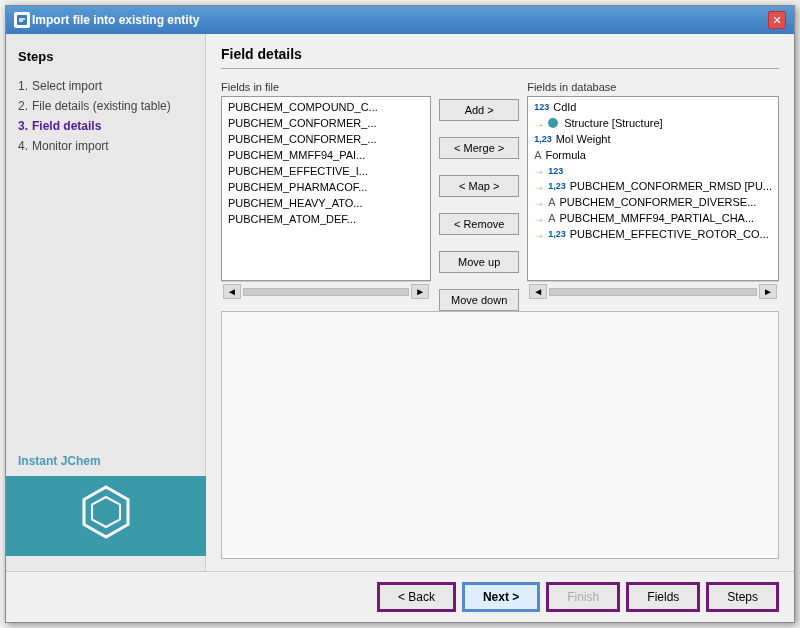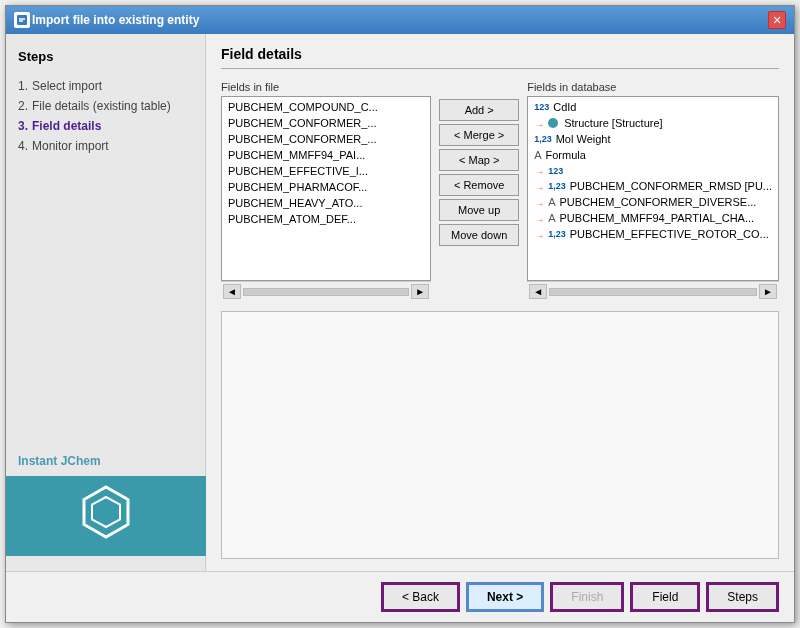--- a/index.html
+++ b/index.html
@@ -212,21 +212,21 @@
     .scroll-thumb {
       flex: 1;
       height: 8px;
       background: #ccc;
       border: 1px solid #bbb;
     }
     .action-buttons {
       display: flex;
       flex-direction: column;
       justify-content: flex-start;
-      gap: 3px;
+      gap: 16px;
       padding-top: 18px;
       width: 80px;
       flex-shrink: 0;
     }
     .action-btn {
       padding: 4px 6px;
       font-size: 11px;
       background: #e8e8e8;
       border: 1px solid #999;
       cursor: pointer;
@@ -436,16 +436,16 @@
       </div>
 
       <div class="preview-area"></div>
     </div>
   </div>
 
   <div class="footer">
     <button class="footer-btn">&lt; Back</button>
     <button class="footer-btn primary">Next &gt;</button>
     <button class="footer-btn" disabled="">Finish</button>
-    <button class="footer-btn">Field</button>
+    <button class="footer-btn">Fields</button>
     <button class="footer-btn">Steps</button>
   </div>
 </div>
 
 </body></html>

